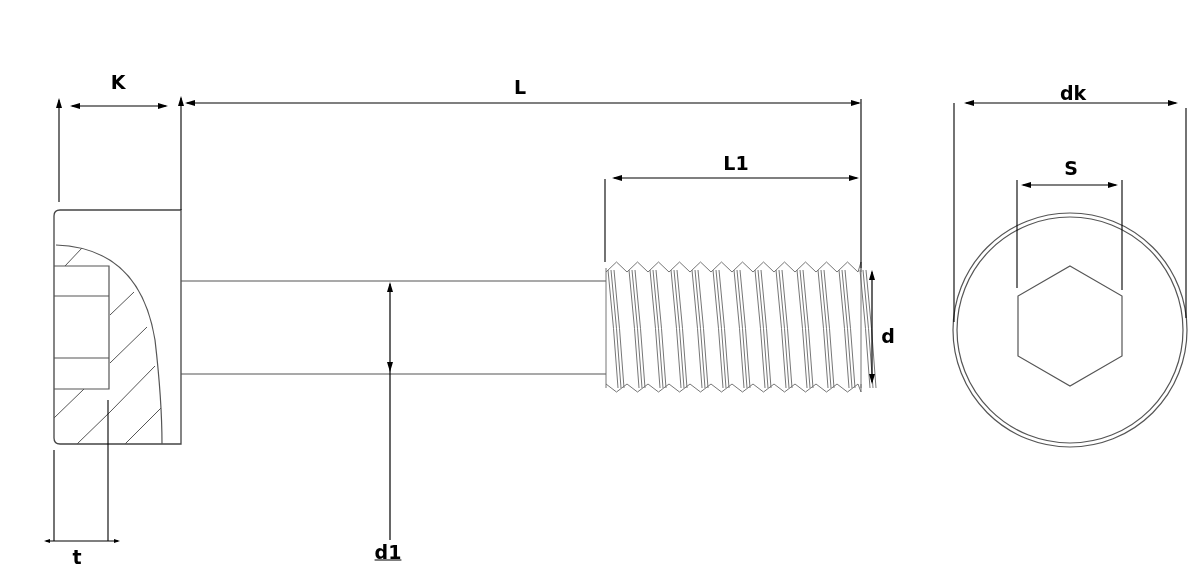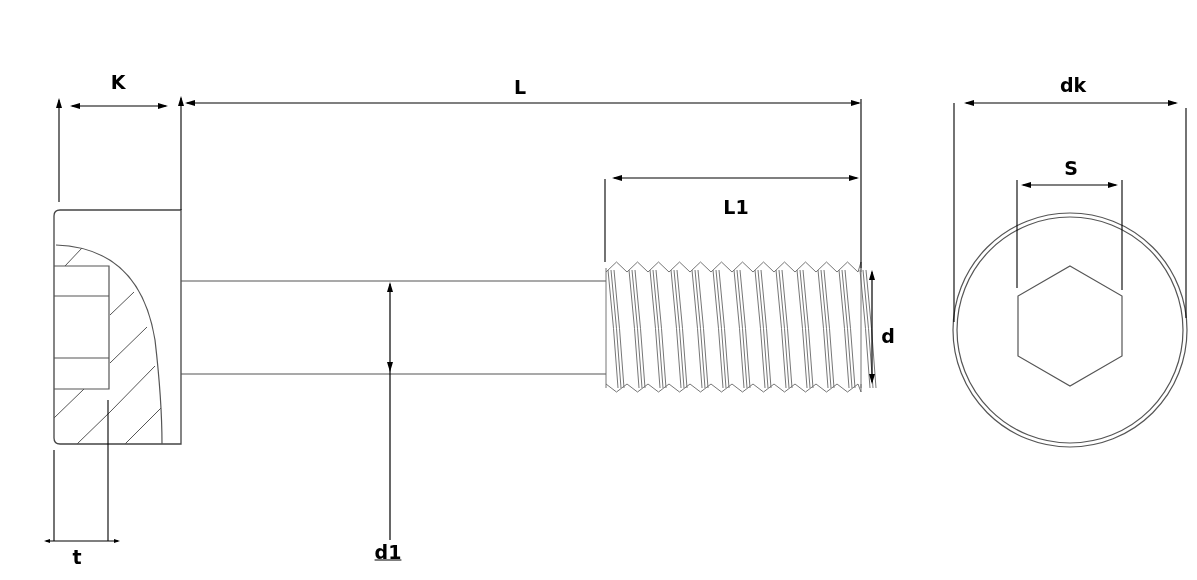--- a/index.html
+++ b/index.html
@@ -165,18 +165,18 @@
       <line class="ext" x1="1122" y1="180" x2="1122" y2="290"></line>
       <line class="dim" x1="1023" y1="185" x2="1116" y2="185"></line>
       <polygon class="arrow" points="1021,185 1031,182 1031,188"></polygon>
       <polygon class="arrow" points="1118,185 1108,182 1108,188"></polygon>
     </g>
   </g>
 </svg>
 
 <div class="label" style="left:118px; top:82px;">K</div>
 <div class="label" style="left:520px; top:87px;">L</div>
-<div class="label" style="left:736px; top:163px;margin-top:44px;">L1</div>
+<div class="label" style="left:736px; top:163px;">L1</div>
 <div class="label" style="left:888px; top:336px;">d</div>
 <div class="label" style="left:388px; top:552px;text-decoration:underline;">d1</div>
 <div class="label" style="left:77px; top:557px;">t</div>
-<div class="label" style="left:1073px; top:85px;">dk</div>
+<div class="label" style="left:1073px; top:93px;">dk</div>
 <div class="label" style="left:1071px; top:168px;">S</div>
 
 </body></html>

